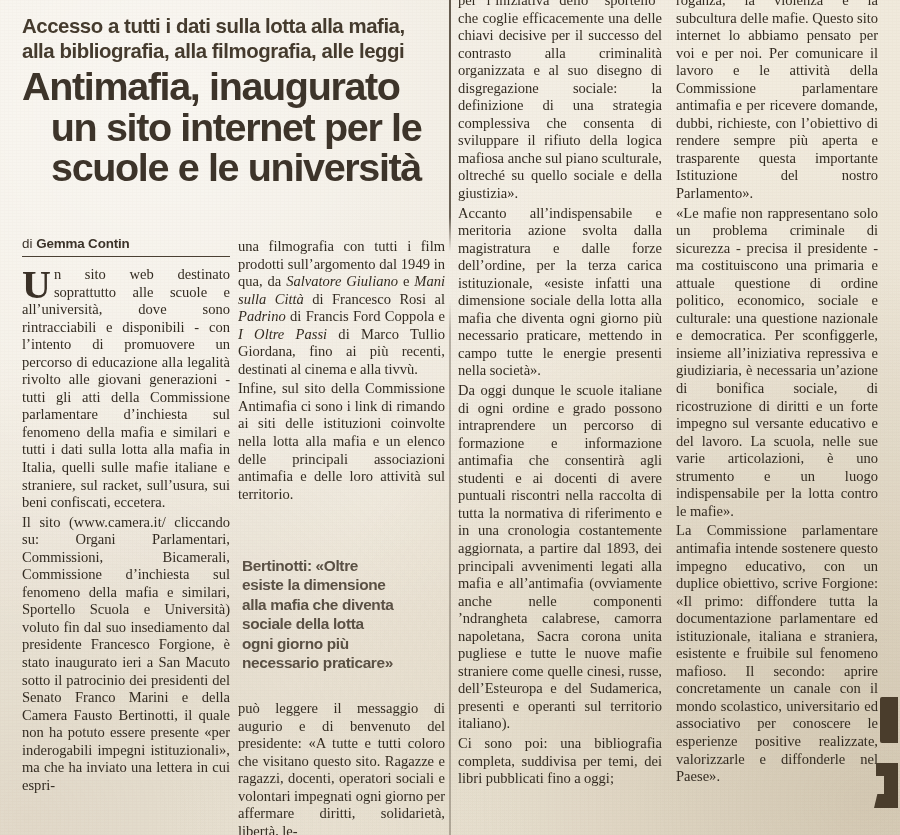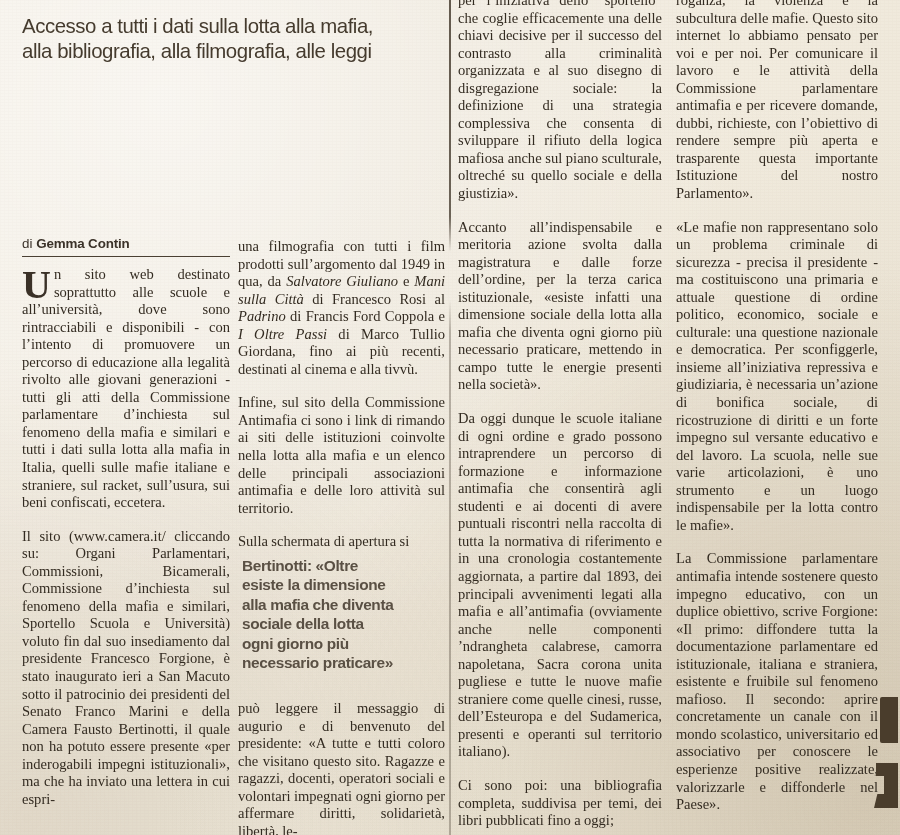--- a/index.html
+++ b/index.html
@@ -74,21 +74,21 @@
     top: 14px;
     width: 428px;
   }
   #kicker {
     font-family: "Liberation Sans", "DejaVu Sans", sans-serif;
     font-size: 20.4px;
     line-height: 25.2px;
     color: #453b2e;
     letter-spacing: -0.45px;
     margin: 0 0 2px 0;
-    font-weight: 400;
+    font-weight: 700;
   }
   #kicker .k-line { display: block; }
   #headline {
     font-family: "Liberation Sans", "DejaVu Sans", sans-serif;
     font-weight: 700;
     font-size: 39.5px;
     line-height: 40.5px;
     letter-spacing: -1.35px;
     color: #3d342a;
     margin: 2px 0 0 0;
@@ -116,21 +116,21 @@
   .col {
     font-size: 14.55px;
     line-height: 17.55px;
     text-align: justify;
     text-justify: inter-word;
     color: #332b21;
     hyphens: manual;
     word-spacing: -0.2px;
   }
   .col p { margin: 0; text-indent: 0; }
-  .col p + p { margin-top: 16px; }
+  .col p + p { margin-top: 2px; }
   .col i, .col em { }
 
   #col1 { left: 22px;  top: 266px; width: 208px; height: 570px; overflow: hidden; }
   #col2 { left: 238px; top: 238px; width: 207px; height: 598px; overflow: hidden; }
   #col3 { left: 458px; top: -8px;  width: 204px; height: 845px; overflow: hidden; }
   #col4 { left: 676px; top: -8px;  width: 202px; height: 845px; overflow: hidden; }
 
   
   .dropcap {
     float: left;
@@ -203,36 +203,40 @@
 i
 !
  
 n</div>
 
   <div class="layer" id="headline-block">
     <div id="kicker">
       <span class="k-line">Accesso a tutti i dati sulla lotta alla mafia,</span>
       <span class="k-line">alla bibliografia, alla filmografia, alle leggi</span>
     </div>
+    <h1 id="headline">
+      <span class="h-line">Antimafia, inaugurato</span>
+      <span class="h-line center">un sito internet per le</span>
+      <span class="h-line center">scuole e le università</span>
+    </h1>
   </div>
 
   <div class="layer" id="byline">
     <span class="di">di</span>
     <span class="author">Gemma Contin</span>
   </div>
 
   <div class="layer col" id="col1">
     <p><span class="dropcap">U</span><span>n sito web destinato soprattutto alle scuole e all’università, dove sono rintracciabili e disponibili - con l’intento di promuovere un percorso di educazione alla legalità rivolto alle giovani generazioni - tutti gli atti della Commissione parlamentare d’inchiesta sul fenomeno della mafia e similari e tutti i dati sulla lotta alla mafia in Italia, quelli sulle mafie italiane e straniere, sul racket, sull’usura, sui beni confiscati, eccetera.</span></p>
     <p>Il sito (www.camera.it/ cliccando su: Organi Parlamentari, Commissioni, Bicamerali, Commissione d’inchiesta sul fenomeno della mafia e similari, Sportello Scuola e Università) voluto fin dal suo insediamento dal presidente Francesco Forgione, è stato inaugurato ieri a San Macuto sotto il patrocinio dei presidenti del Senato Franco Marini e della Camera Fausto Bertinotti, il quale non ha potuto essere presente «per inderogabili impegni istituzionali», ma che ha inviato una lettera in cui espri-</p>
   </div>
 
   <div class="layer col" id="col2">
     <p>una filmografia con tutti i film prodotti sull’argomento dal 1949 in qua, da <i>Salvatore Giuliano</i> e <i>Mani sulla Città</i> di Francesco Rosi al <i>Padrino</i> di Francis Ford Coppola e <i>I Oltre Passi</i> di Marco Tullio Giordana, fino ai più recenti, destinati al cinema e alla tivvù.</p>
     <p>Infine, sul sito della Commissione Antimafia ci sono i link di rimando ai siti delle istituzioni coinvolte nella lotta alla mafia e un elenco delle principali associazioni antimafia e delle loro attività sul territorio.</p>
-    <p>Sulla schermata di apertura si</p>
   </div>
 
   <div class="layer" id="pullquote">
     <span class="pq-line">Bertinotti: «Oltre</span>
     <span class="pq-line">esiste la dimensione</span>
     <span class="pq-line">alla mafia che diventa</span>
     <span class="pq-line">sociale della lotta</span>
     <span class="pq-line">ogni giorno più</span>
     <span class="pq-line">necessario praticare»</span>
   </div>

